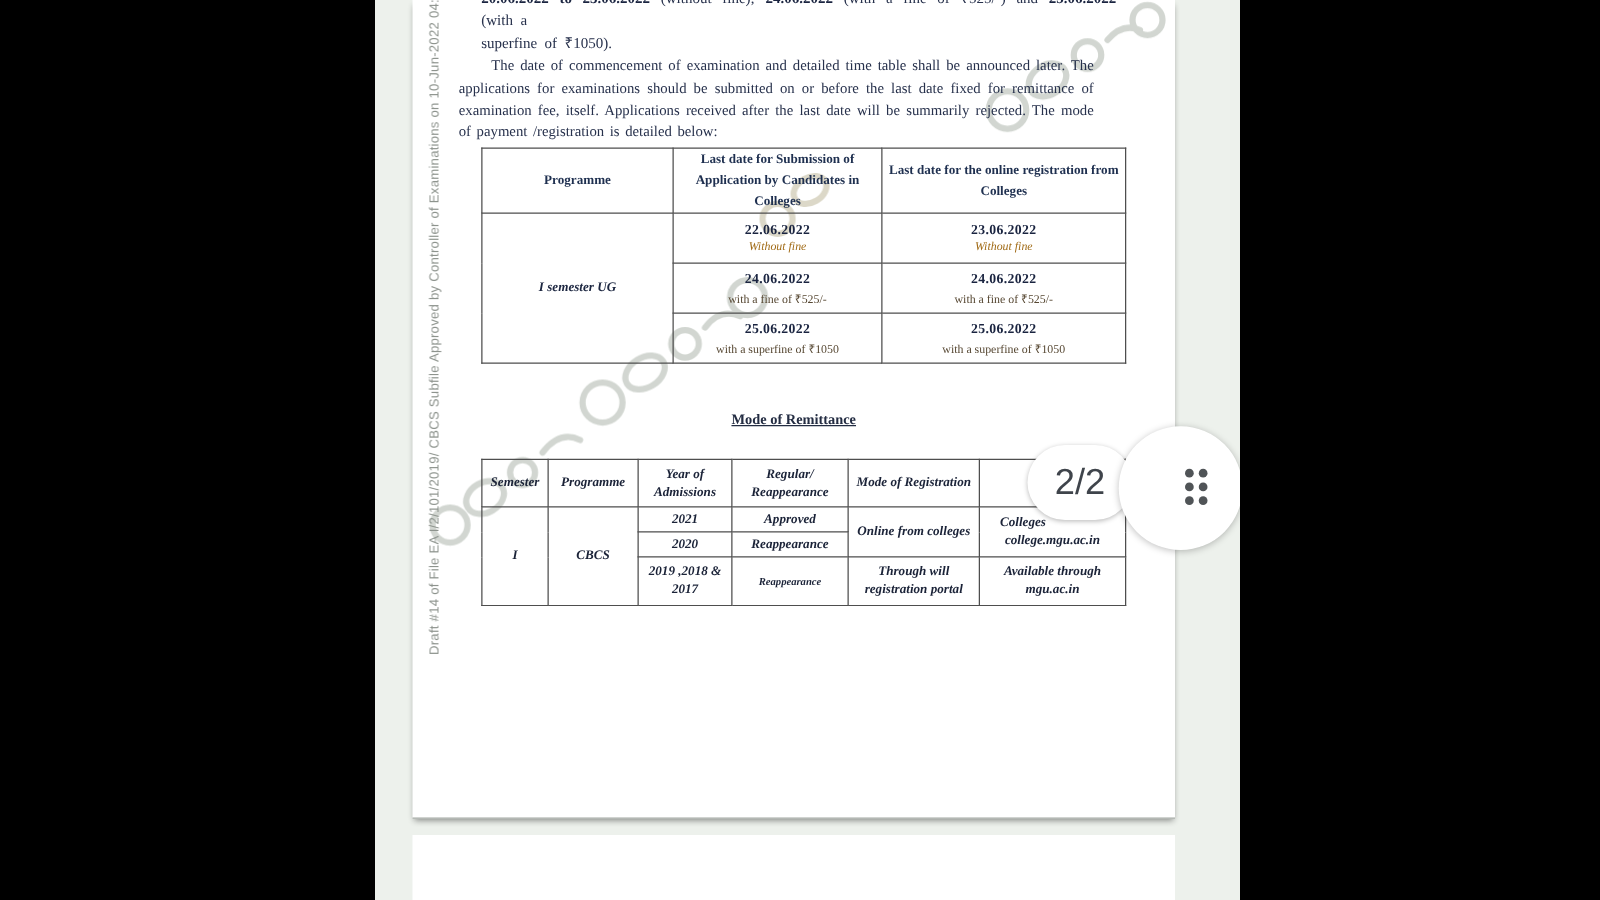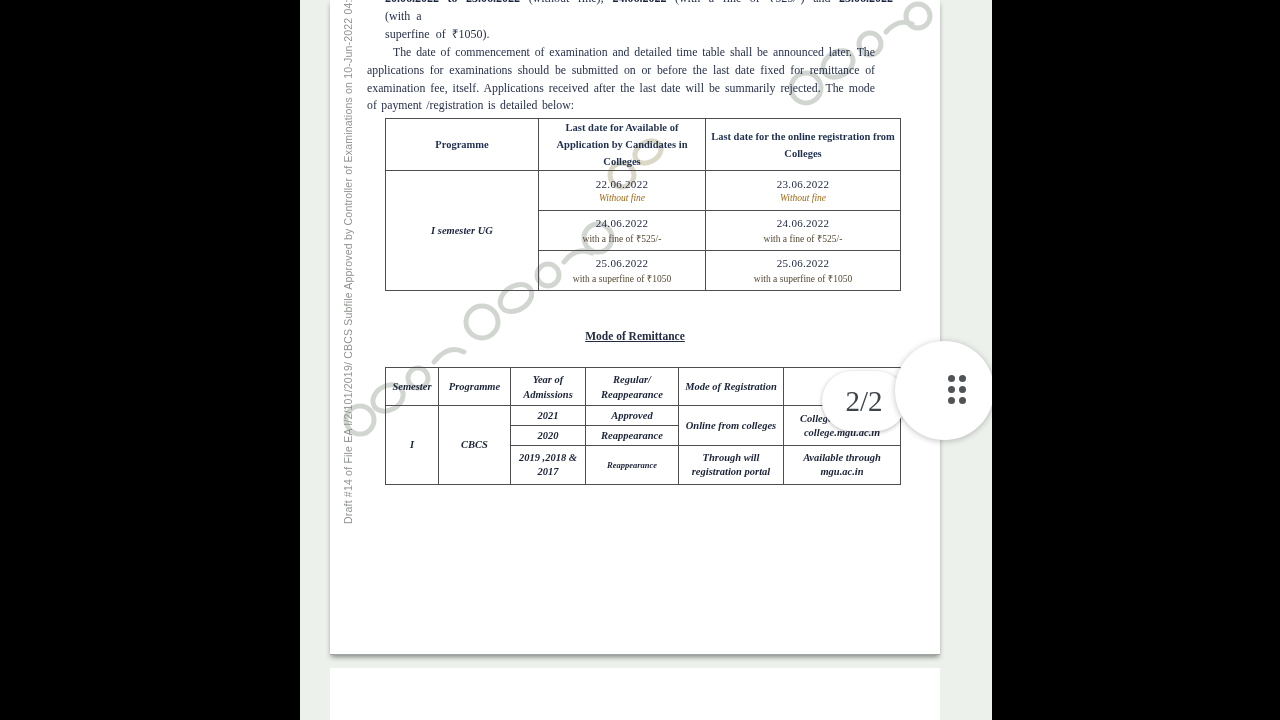--- a/index.html
+++ b/index.html
@@ -33,41 +33,41 @@
   
   table{border-collapse:collapse;table-layout:fixed;}
   .t1,.t2{position:absolute;left:55px;}
   .t1{top:118px;}
   .t2{top:367px;padding-left:48px;}
   td,th{border:1px solid #4e4e4e;text-align:center;vertical-align:middle;padding:0 3px;overflow:hidden;}
   .t1 th{font-size:10.5px;font-weight:bold;color:#1f3050;line-height:17px;}
   .t1 .hrow{height:39px;}
   .t1 .drow{height:40px;}
   .t1 .prog{font-weight:bold;font-style:italic;font-size:10.5px;color:#1c2640;}
-  .date{font-weight:normal;font-size:11px;color:#1a2440;letter-spacing:.3px;margin-bottom:3px;}
+  .date{font-weight:bold;font-size:11px;color:#1a2440;letter-spacing:.3px;margin-bottom:3px;}
   .note{font-size:9.5px;}
   .note.wf{font-style:italic;color:#a06a15;}
   .note.fine{color:#564732;}
 
   .rtitle{position:absolute;left:0;top:330px;width:610px;text-align:center;font-size:11.5px;
           font-weight:bold;color:#232c42;}
   .rtitle span{text-decoration:underline;}
 
   .t2 th{font-size:10.5px;font-weight:bold;font-style:italic;color:#1b2338;line-height:15px;}
   .t2 td{font-size:10.5px;font-weight:bold;font-style:italic;color:#1b2338;line-height:14px;}
   .t2 .hrow{height:38px;}
   .t2 .r1,.t2 .r2{height:20px;}
   .t2 .r3{height:39px;}
   .t2 .small{font-size:8.5px;}
   .pline1{text-align:left;padding-left:13px;}
 
   
-  .chip{position:absolute;left:522px;top:371px;width:84px;height:60px;background:#fff;border-radius:30px;
+  .chip{position:absolute;left:522px;top:356px;width:84px;height:60px;background:#fff;border-radius:30px;
         box-shadow:0 1px 4px rgba(0,0,0,.28);display:flex;align-items:center;justify-content:center;
-        font-family:Liberation Serif, serif;font-size:29px;color:#3f444b;}
+        font-family:Liberation Sans, sans-serif;font-size:29px;color:#3f444b;}
   .fab{position:absolute;left:595px;top:341px;width:99px;height:99px;background:#fff;border-radius:50%;
        box-shadow:0 1px 6px rgba(0,0,0,.25);}
   .dots{position:absolute;left:648px;top:375px;display:grid;grid-template-columns:7px 7px;
         grid-auto-rows:7px;column-gap:4px;row-gap:4px;}
   .dot{background:#505457;border-radius:50%;width:7px;height:7px;}
 </style>
 </head>
 <body>
 
 <div class="screen">
@@ -108,21 +108,21 @@
 
       <table class="t1">
         <colgroup>
             <col style="width:153px">
             <col style="width:167px">
             <col style="width:195px">
           </colgroup>
         <tbody>
             <tr class="hrow">
           <th>Programme</th>
-          <th>Last date for Available of Application by Candidates in Colleges</th>
+          <th>Last date for Submission of Application by Candidates in Colleges</th>
           <th>Last date for the online registration from Colleges</th>
         </tr>
         <tr class="drow">
           <td rowspan="3" class="prog">I semester UG</td>
           <td>
             <div class="date">22.06.2022</div>
             <div class="note wf">Without fine</div>
           </td>
           <td>
             <div class="date">23.06.2022</div>

